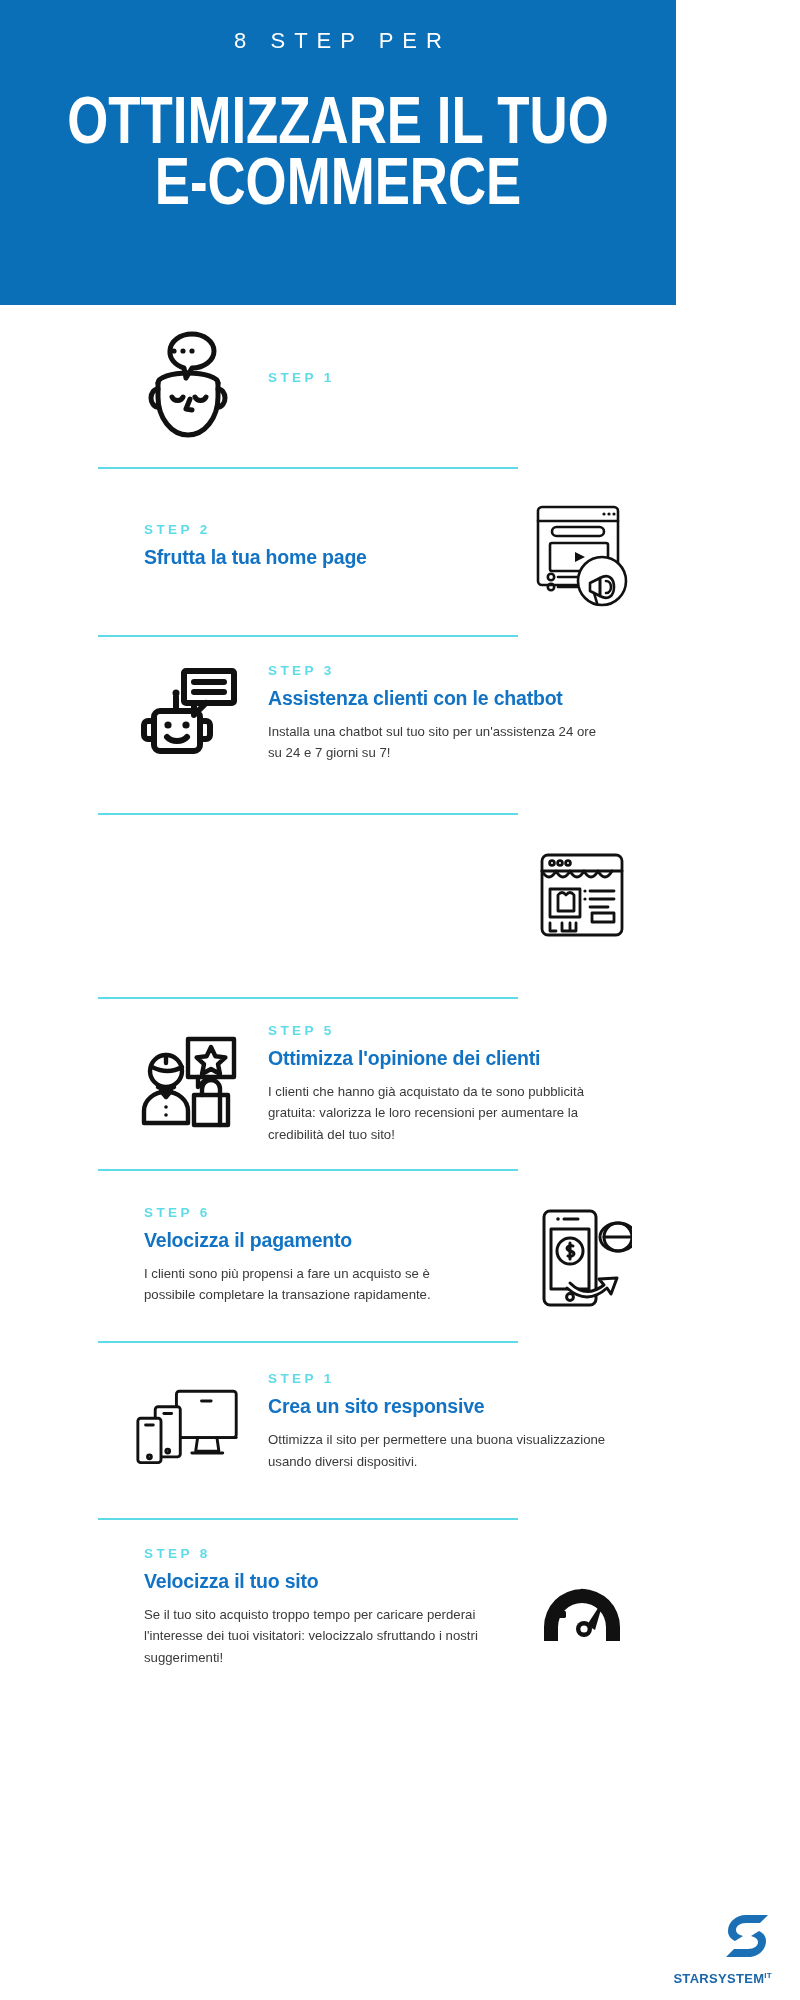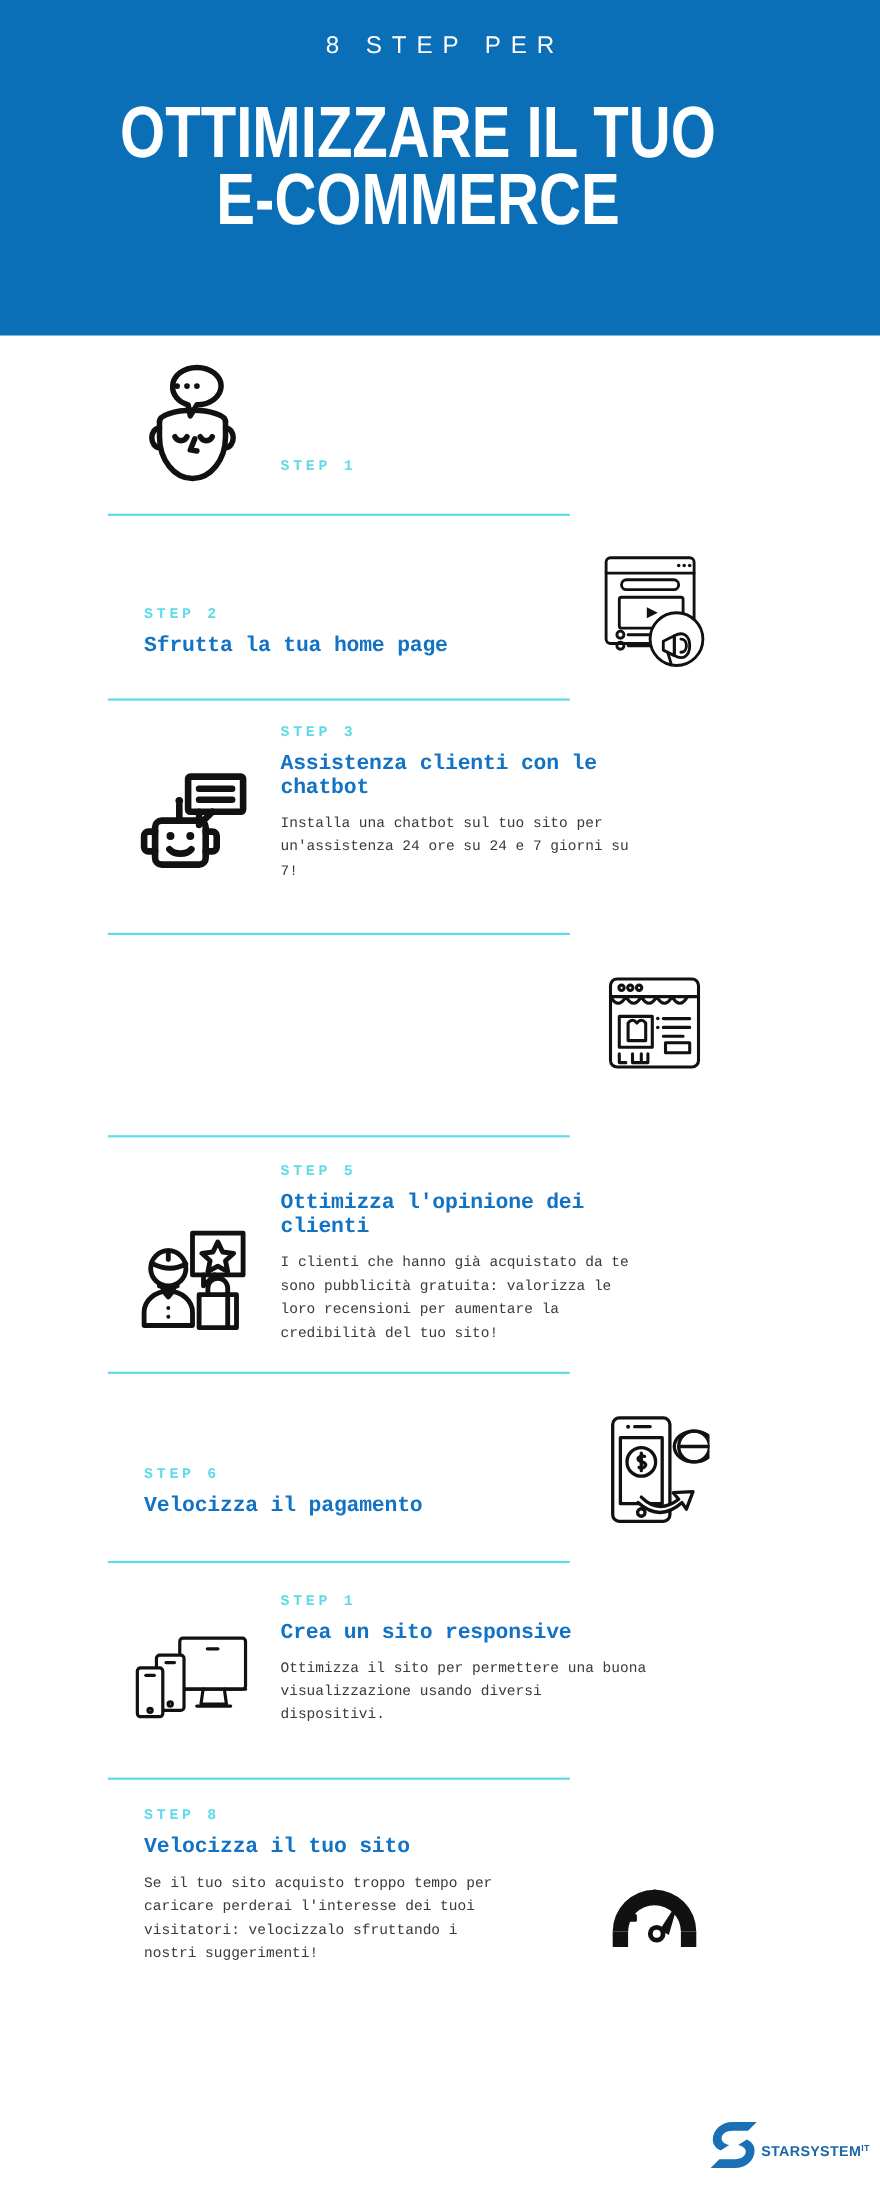--- a/index.html
+++ b/index.html
@@ -7,25 +7,26 @@
     width: 800px;
     height: 2000px;
     background: #ffffff;
     font-family: "Liberation Sans", sans-serif;
     overflow: hidden;
   }
   .page { position: relative; width: 800px; height: 2000px; background:#fff; }
 
   
   .header {
-    width: 800px;
+    width: 676px;
     height: 305px;
     background: #0b6fb8;
     display: flex;
     flex-direction: column;
+    align-items: center;
     padding-top: 28px;
   }
   .kicker {
     color: #ffffff;
     font-size: 22px;
     letter-spacing: 9px;
     font-weight: 400;
     text-align: center;
     padding-left: 9px;
     font-family: "Liberation Sans", sans-serif;
@@ -45,23 +46,22 @@
     white-space: pre-line;
   }
 
   
   .steps { position: relative; width: 800px; padding: 0; }
 
   .step {
     position: relative;
     width: 800px;
     display: flex;
-    align-items: flex-end;
-    padding: 0 3px;
-    font-family: Liberation Mono, monospace;
+    align-items: center;
+    padding: 0 16px;
   }
   
   .step.icon-left .icon-slot { order: 1; margin-left: 118px; }
   .step.icon-left .text-slot { order: 2; margin-left: 26px; }
   
   .step.icon-right .text-slot { order: 1; margin-left: 128px; }
   .step.icon-right .icon-slot { order: 2; margin-left: auto; margin-right: 148px; }
 
   .icon-slot {
     width: 108px;
@@ -104,21 +104,22 @@
   }
   .divider.wide-left { margin-left: 98px; }
 
   
   .footer {
     position: absolute;
     right: 28px;
     bottom: 14px;
     width: 130px;
     display: flex;
-    align-items: center;
+    flex-direction: column;
+    align-items: flex-end;
   }
   .logo-mark { margin-bottom: 6px; }
   .logo-text {
     color: #1b66a8;
     font-size: 13px;
     font-weight: 700;
     letter-spacing: 0.3px;
     white-space: nowrap;
   }
   .logo-text sup { font-size: 8px; vertical-align: super; }
@@ -277,20 +278,21 @@
       </div>
     </div>
     <div style="height:24px"></div>
     <div class="divider wide-left"></div>
 
     <div style="height:26px"></div>
     <div class="step icon-right">
       <div class="text-slot">
         <div class="step-label">STEP 6</div>
         <div class="step-title">Velocizza il pagamento</div>
+        <div class="step-desc">I clienti sono più propensi a fare un acquisto se è possibile completare la transazione rapidamente.</div>
       </div>
       <div class="icon-slot">
         <svg width="100" height="108" viewBox="0 0 100 108">
           <g fill="none" stroke="#111" stroke-width="3" stroke-linecap="round" stroke-linejoin="round">
             <rect x="12" y="6" width="52" height="94" rx="6"></rect>
             <path d="M32 14 h14"></path>
             <circle cx="26" cy="14" r="1.8" fill="#111" stroke="none"></circle>
             <rect x="19" y="24" width="38" height="60"></rect>
             <circle cx="38" cy="46" r="13"></circle>
             <path d="M41 41 a4 3 0 0 0 -6 2 c0 4 7 2 7 6 a4 3 0 0 1 -6 2"></path>

